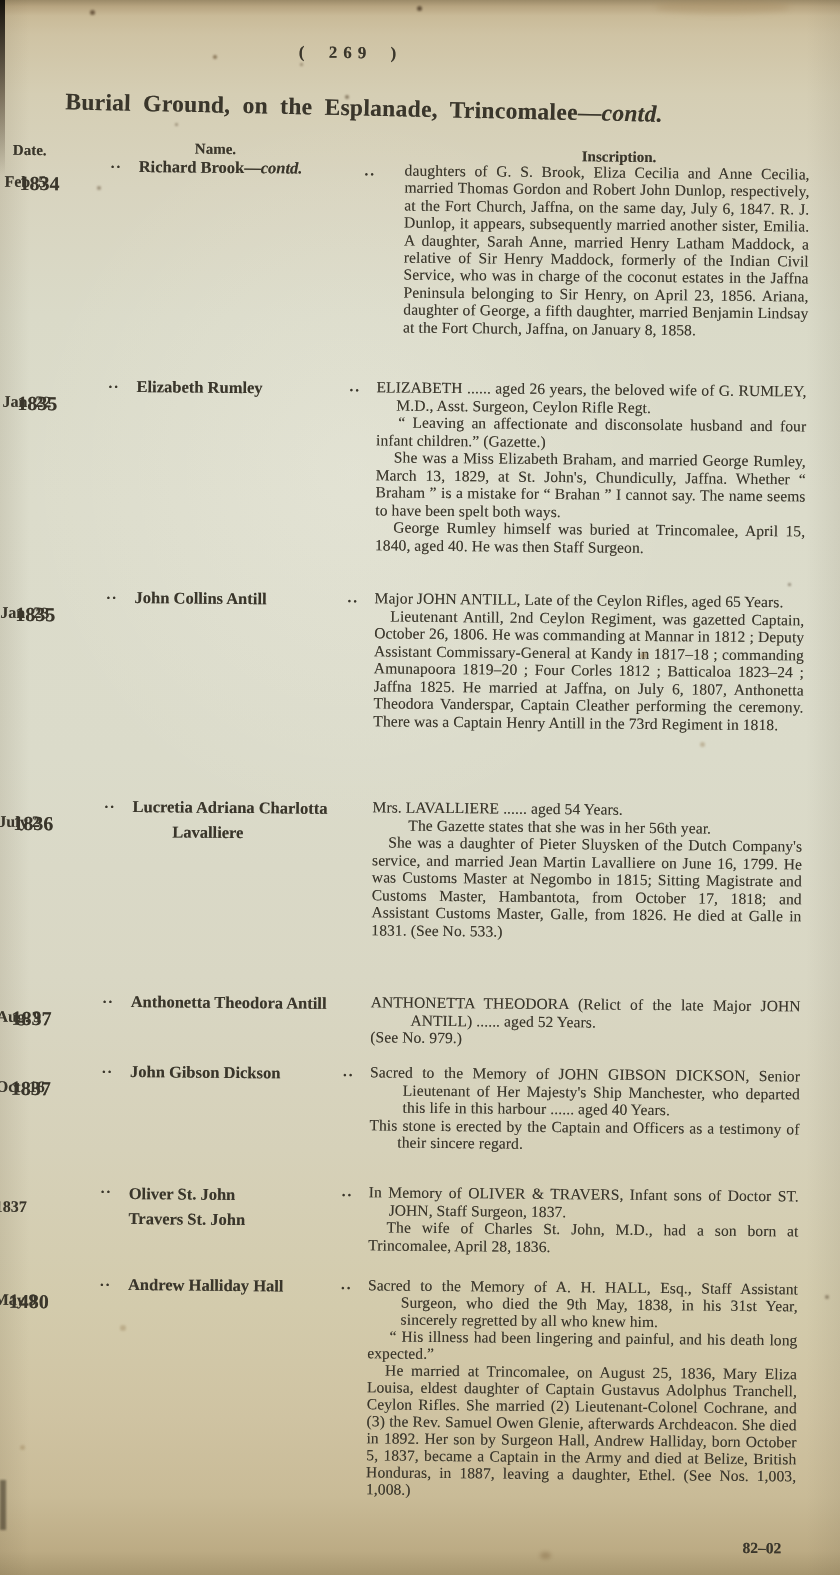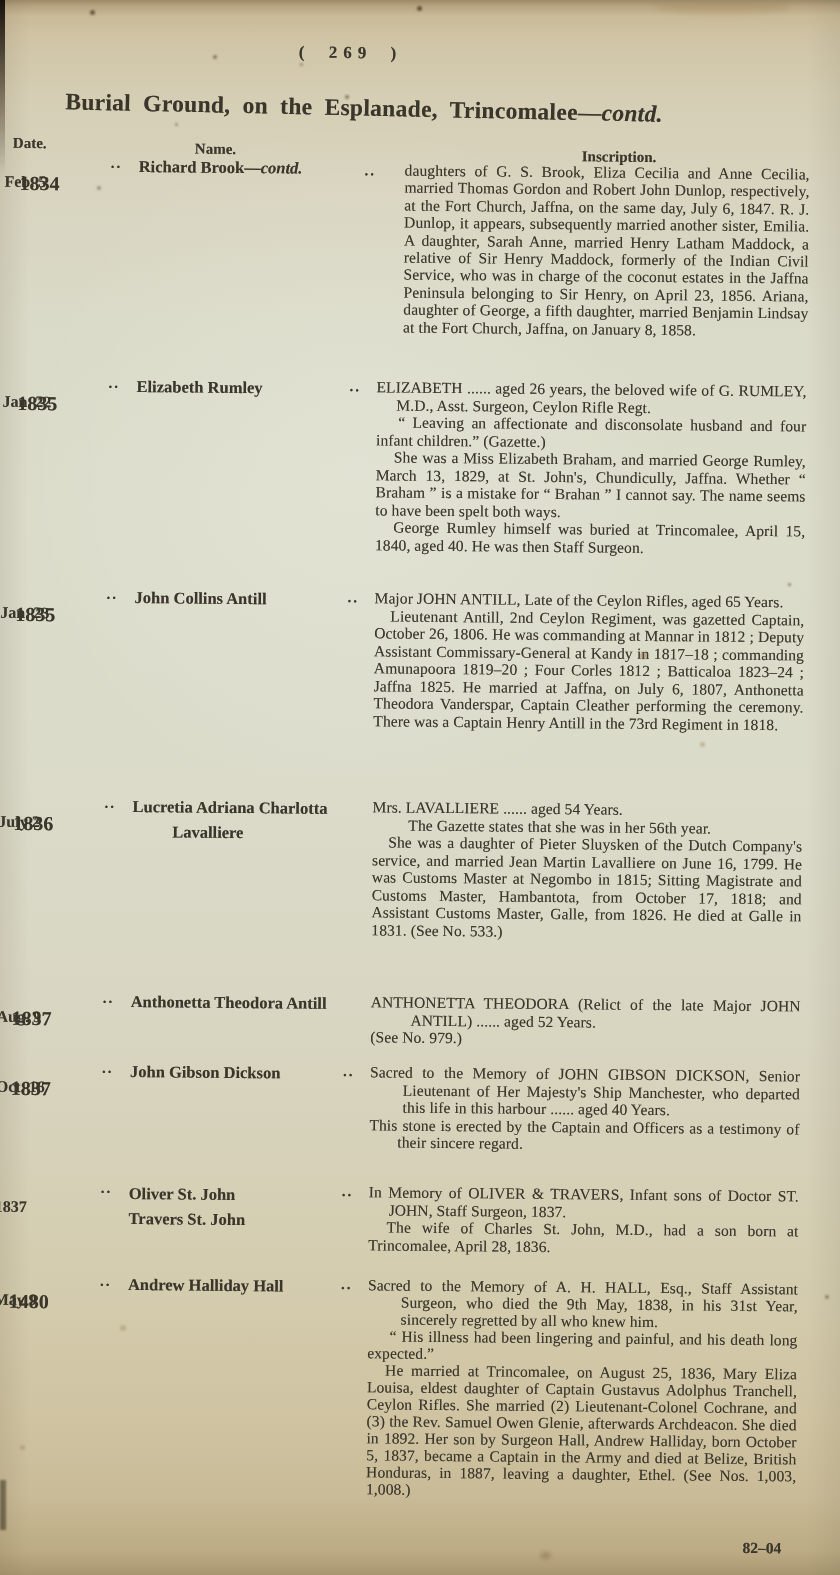--- a/index.html
+++ b/index.html
@@ -11,21 +11,21 @@
       linear-gradient(90deg, rgba(100,84,56,.12), rgba(100,84,56,0) 3.5%, rgba(100,84,56,0) 96%, rgba(95,85,64,.10)),
       linear-gradient(180deg,#9b8a68 0,#b7a480 .4%,#c9ba98 1%,#cfc3a4 2.2%,#d5ceb4 6%,#d8d4bf 12%,#dadac8 20%,#dcdccb 32%,#dbdbca 48%,#d9d7c4 62%,#d6d1b9 73%,#d3cbac 83%,#cfc3a2 90%,#c9bb97 95%,#bcab84 98.5%,#a7966f 100%);
   }
   .content{position:absolute;inset:0;transform:rotate(.55deg);transform-origin:30px 30px;
            text-shadow:0 0 .6px rgba(58,54,43,.5);}
   .pageno{position:absolute;left:299px;top:40px;font-size:17px;font-weight:700;letter-spacing:6px;word-spacing:8px;text-align:right;}
   h1.title{position:absolute;left:66px;top:88px;width:740px;margin:0;font-size:23.5px;font-weight:700;
            word-spacing:6px;letter-spacing:.3px;white-space:nowrap;transform:rotate(.65deg);transform-origin:0 50%;}
   .it{font-style:italic;}
   .colhead{position:absolute;font-size:15px;font-weight:700;}
-  #ch-date{left:14px;top:135px;}
+  #ch-date{left:14px;top:142px;}
   #ch-name{left:196px;top:139px;text-align:center;}
   #ch-insc{left:583px;top:143px;}
   .entry{position:absolute;left:0;width:840px;}
   .d1{position:absolute;left:6px;top:2px;font-weight:700;font-size:16px;margin-top:21px;}
   .d2{position:absolute;left:21px;top:22px;font-weight:700;font-size:20px;}
   .lead1{position:absolute;left:112px;top:4px;font-weight:700;letter-spacing:2px;font-size:15px;}
   .lead2{position:absolute;left:353px;top:5px;font-weight:700;letter-spacing:2px;font-size:15px;}
   .entry-1 .lead2{left:366px;top:9px;}
   .name{position:absolute;left:140px;top:3px;width:238px;font-weight:700;font-size:16.5px;line-height:25px;}
   .nl2{margin-left:40px;}
@@ -173,21 +173,21 @@
     <span class="lead1">..</span>
     <div class="name">Andrew Halliday Hall</div>
     <span class="lead2">..</span>
     <div class="insc">
       <p class="p hang33">Sacred to the Memory of A. H. HALL, Esq., Staff Assistant Surgeon, who died the 9th May, 1838, in his 31st Year, sincerely regretted by all who knew him.</p>
       <p class="p p-quote">“ His illness had been lingering and painful, and his death long expected.”</p>
       <p class="p p-note">He married at Trincomalee, on August 25, 1836, Mary Eliza Louisa, eldest daughter of Captain Gustavus Adolphus Tranchell, Ceylon Rifles. She married (2) Lieutenant-Colonel Cochrane, and (3) the Rev. Samuel Owen Glenie, afterwards Archdeacon. She died in 1892. Her son by Surgeon Hall, Andrew Halliday, born October 5, 1837, became a Captain in the Army and died at Belize, British Honduras, in 1887, leaving a daughter, Ethel. (See Nos. 1,003, 1,008.)</p>
     </div>
   </section>
 
-  <div class="mark">82–04</div>
+  <div class="mark">82–02</div>
 </div>
 
 <i class="edge-left"></i>
 <i class="edge-left-low"></i>
 <i class="stain" style="left:90px;top:10px;width:5px;height:5px;background:#5a4630;opacity:.8"></i>
 <i class="stain" style="left:213px;top:55px;width:4px;height:4px;background:#6b5336;opacity:.7"></i>
 <i class="stain" style="left:417px;top:6px;width:5px;height:5px;background:#4e3d2a;opacity:.8"></i>
 <i class="stain" style="left:345px;top:95px;width:4px;height:4px;background:#57452e;opacity:.6"></i>
 <i class="stain" style="left:655px;top:0;width:135px;height:14px;background:#9c7f52;opacity:.25;filter:blur(3px)"></i>
 <i class="stain" style="left:300px;top:63px;width:3px;height:3px;background:#57452e;opacity:.5"></i>

